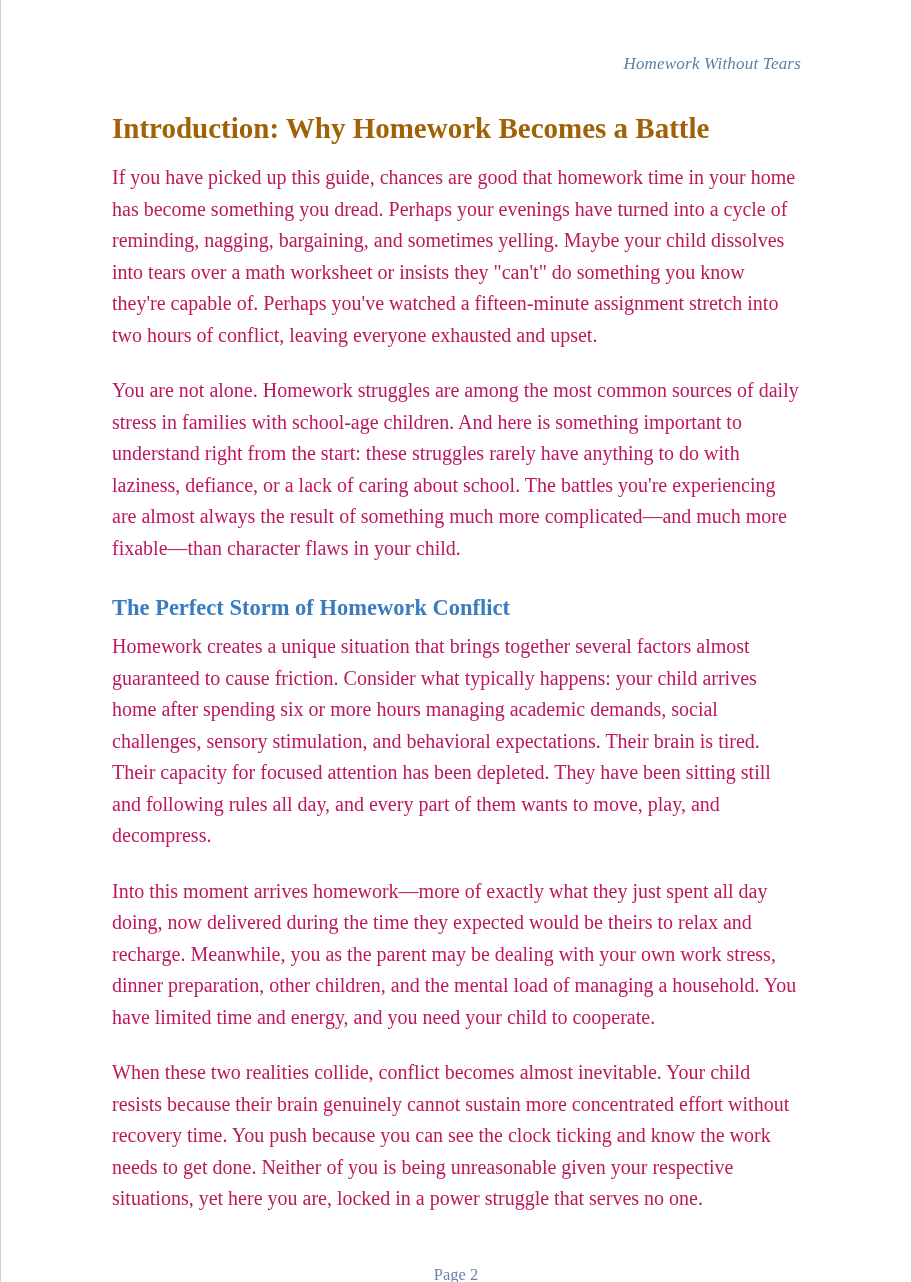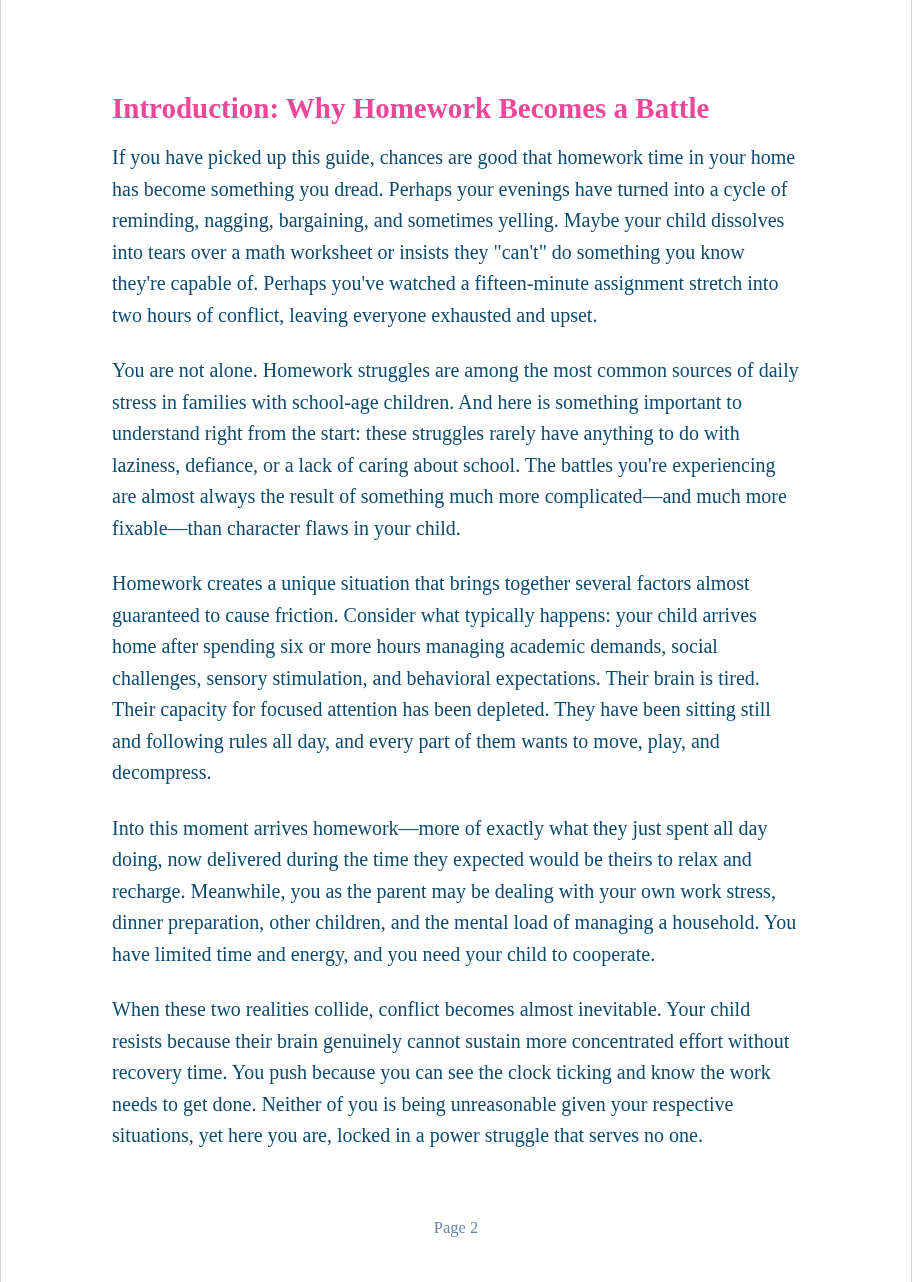--- a/index.html
+++ b/index.html
@@ -24,59 +24,63 @@
     font-style: italic;
     font-size: 17px;
     line-height: 20px;
     color: #5b7fa6;
     letter-spacing: 0.2px;
   }
   h1.page-title {
     font-size: 29px;
     line-height: 36px;
     font-weight: bold;
-    color: #ec4899;
+    color: #a16207;
     margin: 36px 0 16px 0;
   }
   h2.section-heading {
     font-size: 22.5px;
     line-height: 27px;
     font-weight: bold;
     color: #3a7cc0;
     margin: 30px 0 10px 0;
   }
   p.body-paragraph {
     font-size: 20px;
     line-height: 31.5px;
-    color: #0c4a6e;
+    color: #be185d;
     margin: 0 0 24px 0;
     text-align: left;
   }
   .page-footer {
     position: absolute;
     left: 0;
     right: 0;
     bottom: 44px;
     text-align: center;
     font-size: 16.5px;
     color: #6987a7;
   }
 </style>
 </head>
 <body>
 
 <div class="page">
 
+  <div class="running-header">
+    <span>Homework Without Tears</span>
+  </div>
 
   <h1 class="page-title">Introduction: Why Homework Becomes a Battle</h1>
 
   <p class="body-paragraph">If you have picked up this guide, chances are good that homework time in your home has become something you dread. Perhaps your evenings have turned into a cycle of reminding, nagging, bargaining, and sometimes yelling. Maybe your child dissolves into tears over a math worksheet or insists they "can't" do something you know they're capable of. Perhaps you've watched a fifteen-minute assignment stretch into two hours of conflict, leaving everyone exhausted and upset.</p>
 
   <p class="body-paragraph">You are not alone. Homework struggles are among the most common sources of daily stress in families with school-age children. And here is something important to understand right from the start: these struggles rarely have anything to do with laziness, defiance, or a lack of caring about school. The battles you're experiencing are almost always the result of something much more complicated—and much more fixable—than character flaws in your child.</p>
 
+  <h2 class="section-heading">The Perfect Storm of Homework Conflict</h2>
 
   <p class="body-paragraph">Homework creates a unique situation that brings together several factors almost guaranteed to cause friction. Consider what typically happens: your child arrives home after spending six or more hours managing academic demands, social challenges, sensory stimulation, and behavioral expectations. Their brain is tired. Their capacity for focused attention has been depleted. They have been sitting still and following rules all day, and every part of them wants to move, play, and decompress.</p>
 
   <p class="body-paragraph">Into this moment arrives homework—more of exactly what they just spent all day doing, now delivered during the time they expected would be theirs to relax and recharge. Meanwhile, you as the parent may be dealing with your own work stress, dinner preparation, other children, and the mental load of managing a household. You have limited time and energy, and you need your child to cooperate.</p>
 
   <p class="body-paragraph">When these two realities collide, conflict becomes almost inevitable. Your child resists because their brain genuinely cannot sustain more concentrated effort without recovery time. You push because you can see the clock ticking and know the work needs to get done. Neither of you is being unreasonable given your respective situations, yet here you are, locked in a power struggle that serves no one.</p>
 
   <div class="page-footer">
     <span>Page 2</span>
   </div>

